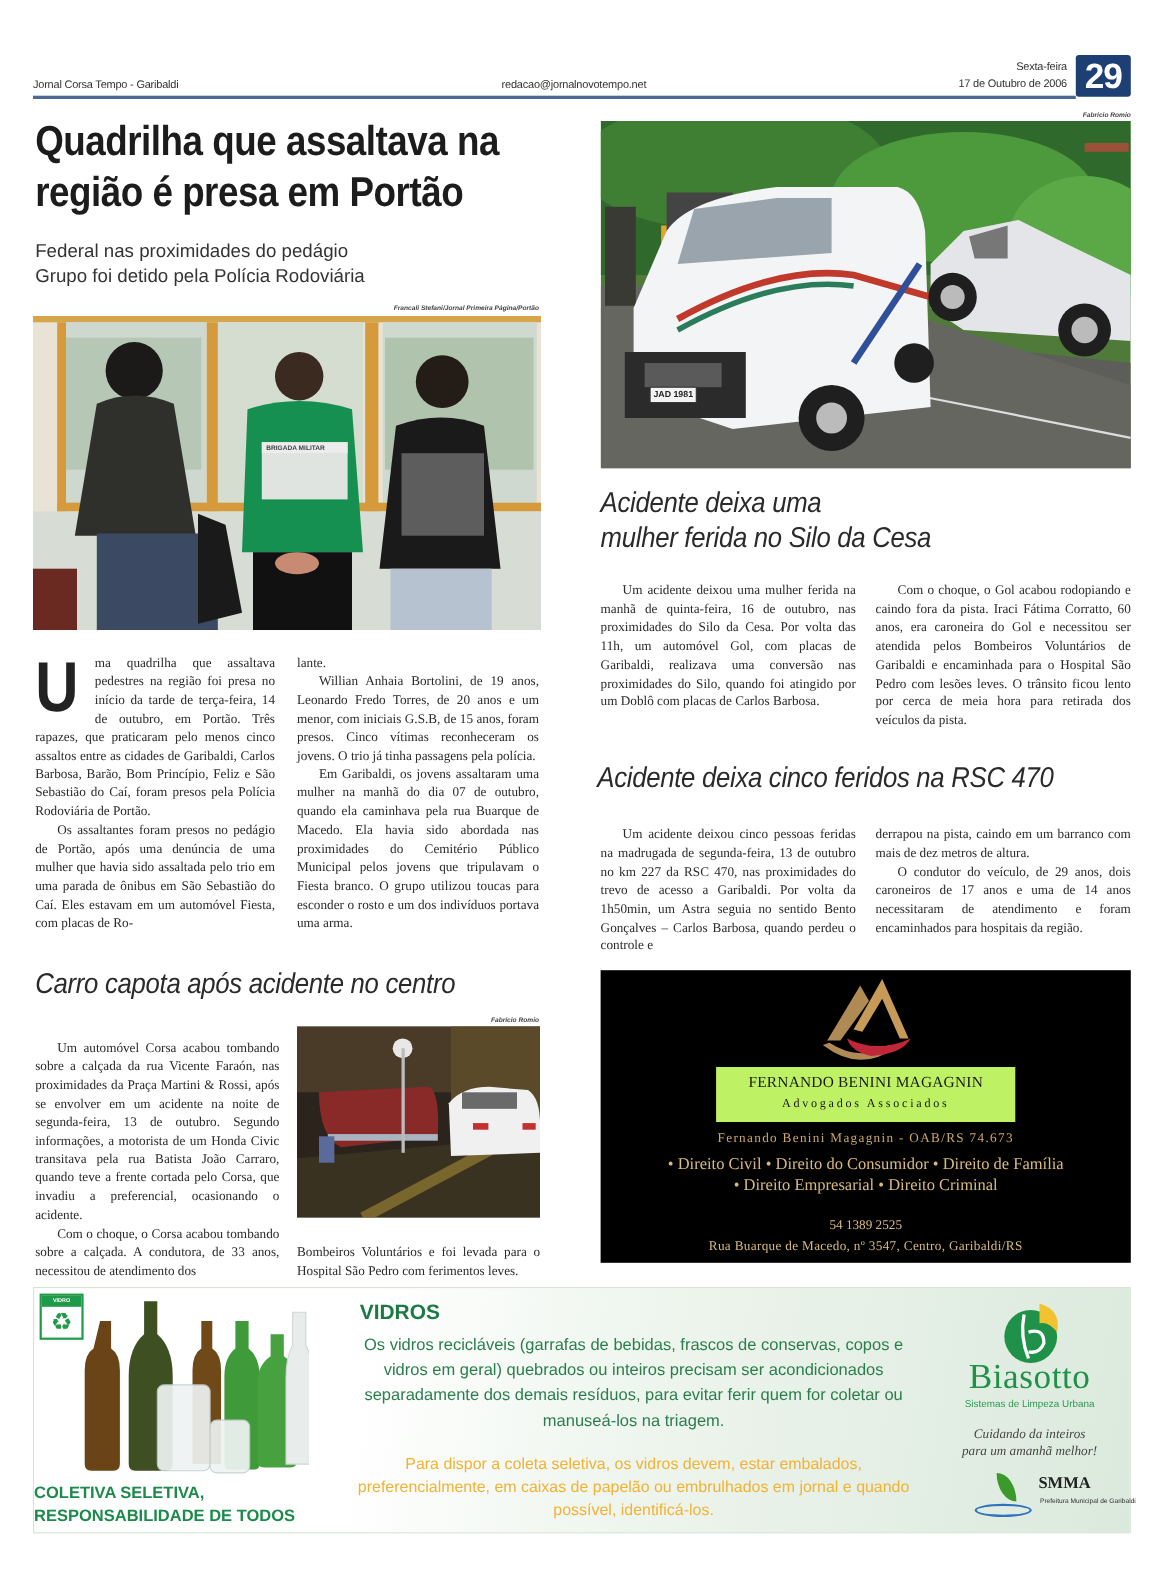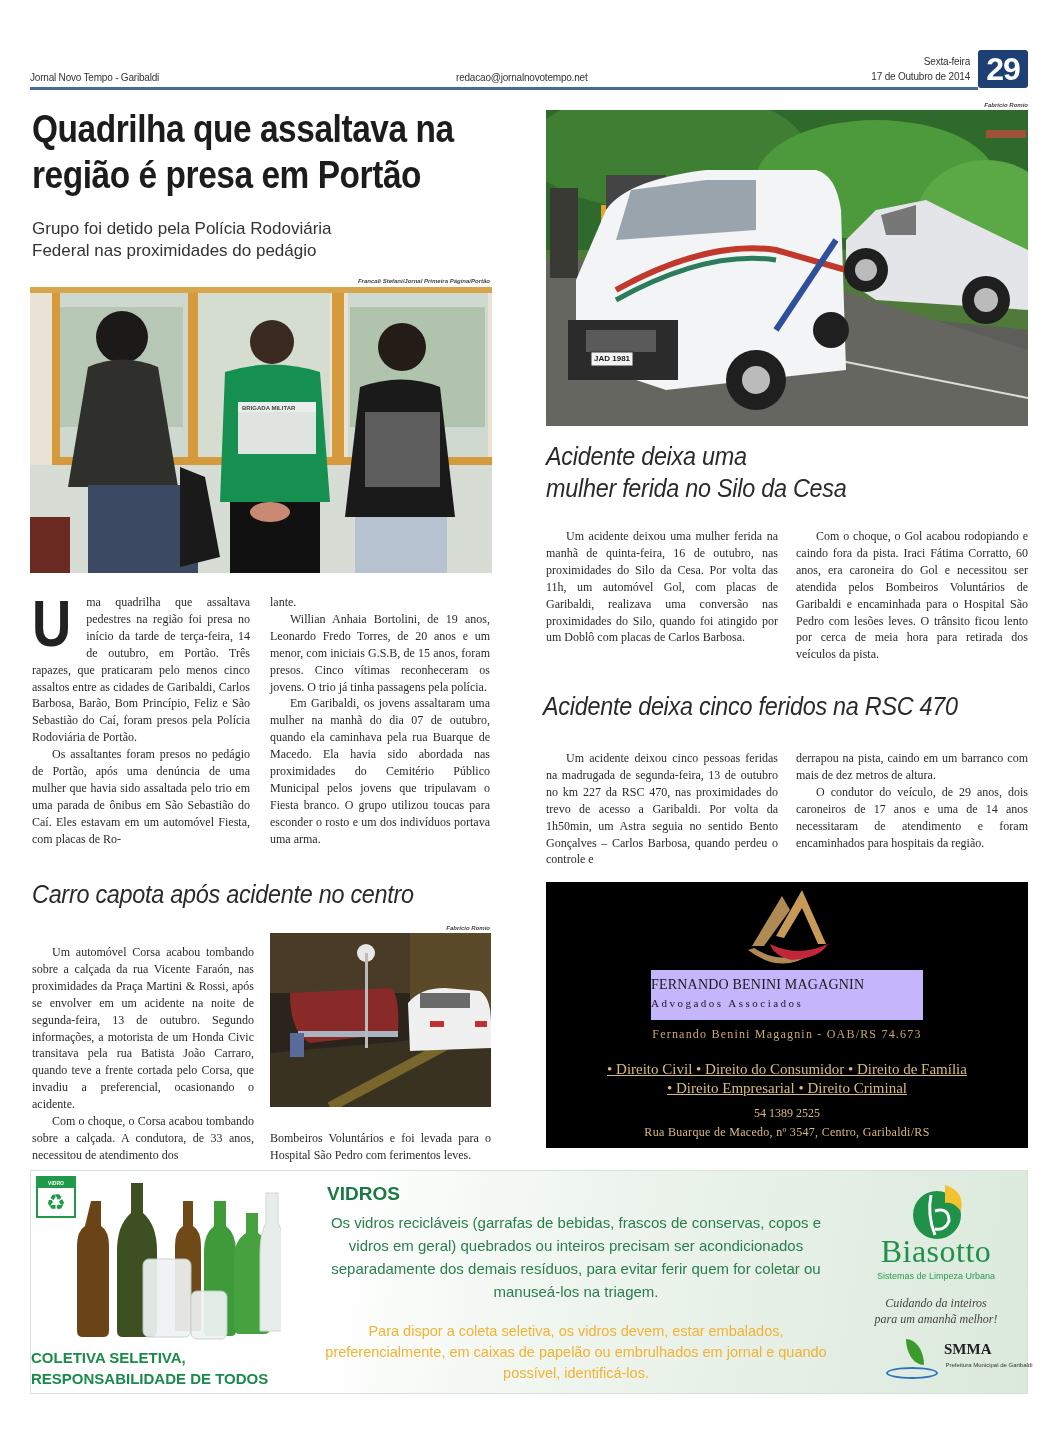--- a/index.html
+++ b/index.html
@@ -29,26 +29,26 @@
   .body-text p { text-indent: 20px; }
   .body-text p.nodent { text-indent: 0; }
   .dropcap { float: left; font: bold 64px/52px "Liberation Sans", sans-serif; color: #222; margin: 4px 8px 0 0; transform: scaleX(0.85); transform-origin: left; }
 
   .subhead { position: absolute; font: italic 26px/32px "Liberation Sans", sans-serif; color: #2a2a2a; letter-spacing: -0.3px;
              transform: scaleX(0.9); transform-origin: left top; white-space: nowrap; }
 
   
   .ad-law { position: absolute; left: 546px; top: 882px; width: 482px; height: 266px; background: #000; }
   .ad-law .logo { position: absolute; left: 196px; top: 4px; width: 90px; height: 82px; }
-  .ad-law .plate { position: absolute; left: 105px; top: 88px; width: 272px; height: 50px; background: #c4b5fd;
-                   text-align: left; color: #1a1a1a; }
+  .ad-law .plate { position: absolute; left: 105px; top: 88px; width: 272px; height: 50px; background: #bef264;
+                   text-align: center; color: #1a1a1a; }
   .plate .firm { font: 14px/22px "Liberation Serif", serif; letter-spacing: 0.2px; margin-top: 4px; }
   .plate .sub { font: 11px/14px "Liberation Serif", serif; letter-spacing: 2.5px; }
   .ad-law .lawyer { position: absolute; left: 0; width: 100%; top: 145px; text-align: center; color: #c9a86a; font: 12px "Liberation Serif", serif; letter-spacing: 1.2px; }
-  .ad-law .areas { position: absolute; left: 0; width: 100%; top: 178px; text-align: center; color: #d8bb7c; font: 15px/19px "Liberation Serif", serif; text-decoration: underline; }
+  .ad-law .areas { position: absolute; left: 0; width: 100%; top: 168px; text-align: center; color: #d8bb7c; font: 15px/19px "Liberation Serif", serif; }
   .ad-law .phone { position: absolute; left: 0; width: 100%; top: 224px; text-align: center; color: #d8bb7c; font: 12px "Liberation Serif", serif; }
   .ad-law .addr { position: absolute; left: 0; width: 100%; top: 243px; text-align: center; color: #d8bb7c; font: 12px "Liberation Serif", serif; letter-spacing: 0.3px; }
 
   
   .banner { position: absolute; left: 30px; top: 1170px; width: 998px; height: 224px;
             background: linear-gradient(100deg, #ffffff 0%, #ffffff 30%, #eef5ee 55%, #dbe9dc 100%);
             border: 1px solid #d6e3d6; }
   .recycle-badge { position: absolute; left: 5px; top: 5px; width: 40px; height: 42px; border: 2px solid #1e9a48; background: #fff; }
   .recycle-badge .tag { height: 10px; background: #1e9a48; color: #fff; font: bold 5px/10px "Liberation Sans", sans-serif; text-align: center; }
   .recycle-badge .sym { color: #1e9a48; font: 22px/30px "DejaVu Sans", sans-serif; text-align: center; }
@@ -64,38 +64,38 @@
   .smma { position: absolute; left: 855px; top: 166px; width: 150px; height: 50px; }
   .smma .leaf { position: absolute; left: 20px; top: 2px; width: 18px; height: 26px; background: #3c9a2c; border-radius: 0 100% 0 100%; }
   .smma .rings { position: absolute; left: 0; top: 30px; width: 52px; height: 12px; border: 2px solid #2f72c0; border-radius: 50%; }
   .smma .smma-t { position: absolute; left: 58px; top: 4px; font: bold 15px "Liberation Serif", serif; color: #222; }
   .smma .pref { position: absolute; left: 58px; top: 24px; width: 90px; font: 6px/8px "Liberation Sans", sans-serif; color: #333; text-align: center; }
 </style>
 </head>
 <body>
 
 <header class="masthead">
-  <span class="mh-left">Jornal Novo Tempo - Garibaldi</span>
+  <span class="mh-left">Jornal Corsa Tempo - Garibaldi</span>
   <span class="mh-center">redacao@jornalnovotempo.net</span>
   <div class="mh-date">
     <div>Sexta-feira</div>
-    <div>17 de Outubro de 2014</div>
+    <div>17 de Outubro de 2006</div>
   </div>
   <div class="mh-page">29</div>
   <div class="mh-rule"></div>
 </header>
 
 <article>
   <h1 class="headline">
     <span>Quadrilha que assaltava na</span><br>
     <span>região é presa em Portão</span>
   </h1>
   <div class="deck">
+    <div>Federal nas proximidades do pedágio</div>
     <div>Grupo foi detido pela Polícia Rodoviária</div>
-    <div>Federal nas proximidades do pedágio</div>
   </div>
   <div class="credit" style="left:260px; top:278px; width:230px;">Francali Stefani/Jornal Primeira Página/Portão</div>
 
   <div class="photo" style="left:30px; top:287px; width:462px; height:286px;" aria-label="Três jovens detidos de cabeça baixa diante de uma janela">
     <svg viewBox="0 0 462 286" preserveAspectRatio="none">
       <rect width="462" height="286" fill="#e9e3d5"></rect>
       <rect x="0" y="0" width="462" height="6" fill="#d8a64a"></rect>
       <rect x="28" y="6" width="130" height="165" fill="#cfd8cf"></rect>
       <rect x="168" y="6" width="132" height="170" fill="#d5ddd0"></rect>
       <rect x="318" y="6" width="140" height="170" fill="#d0d9cf"></rect>

